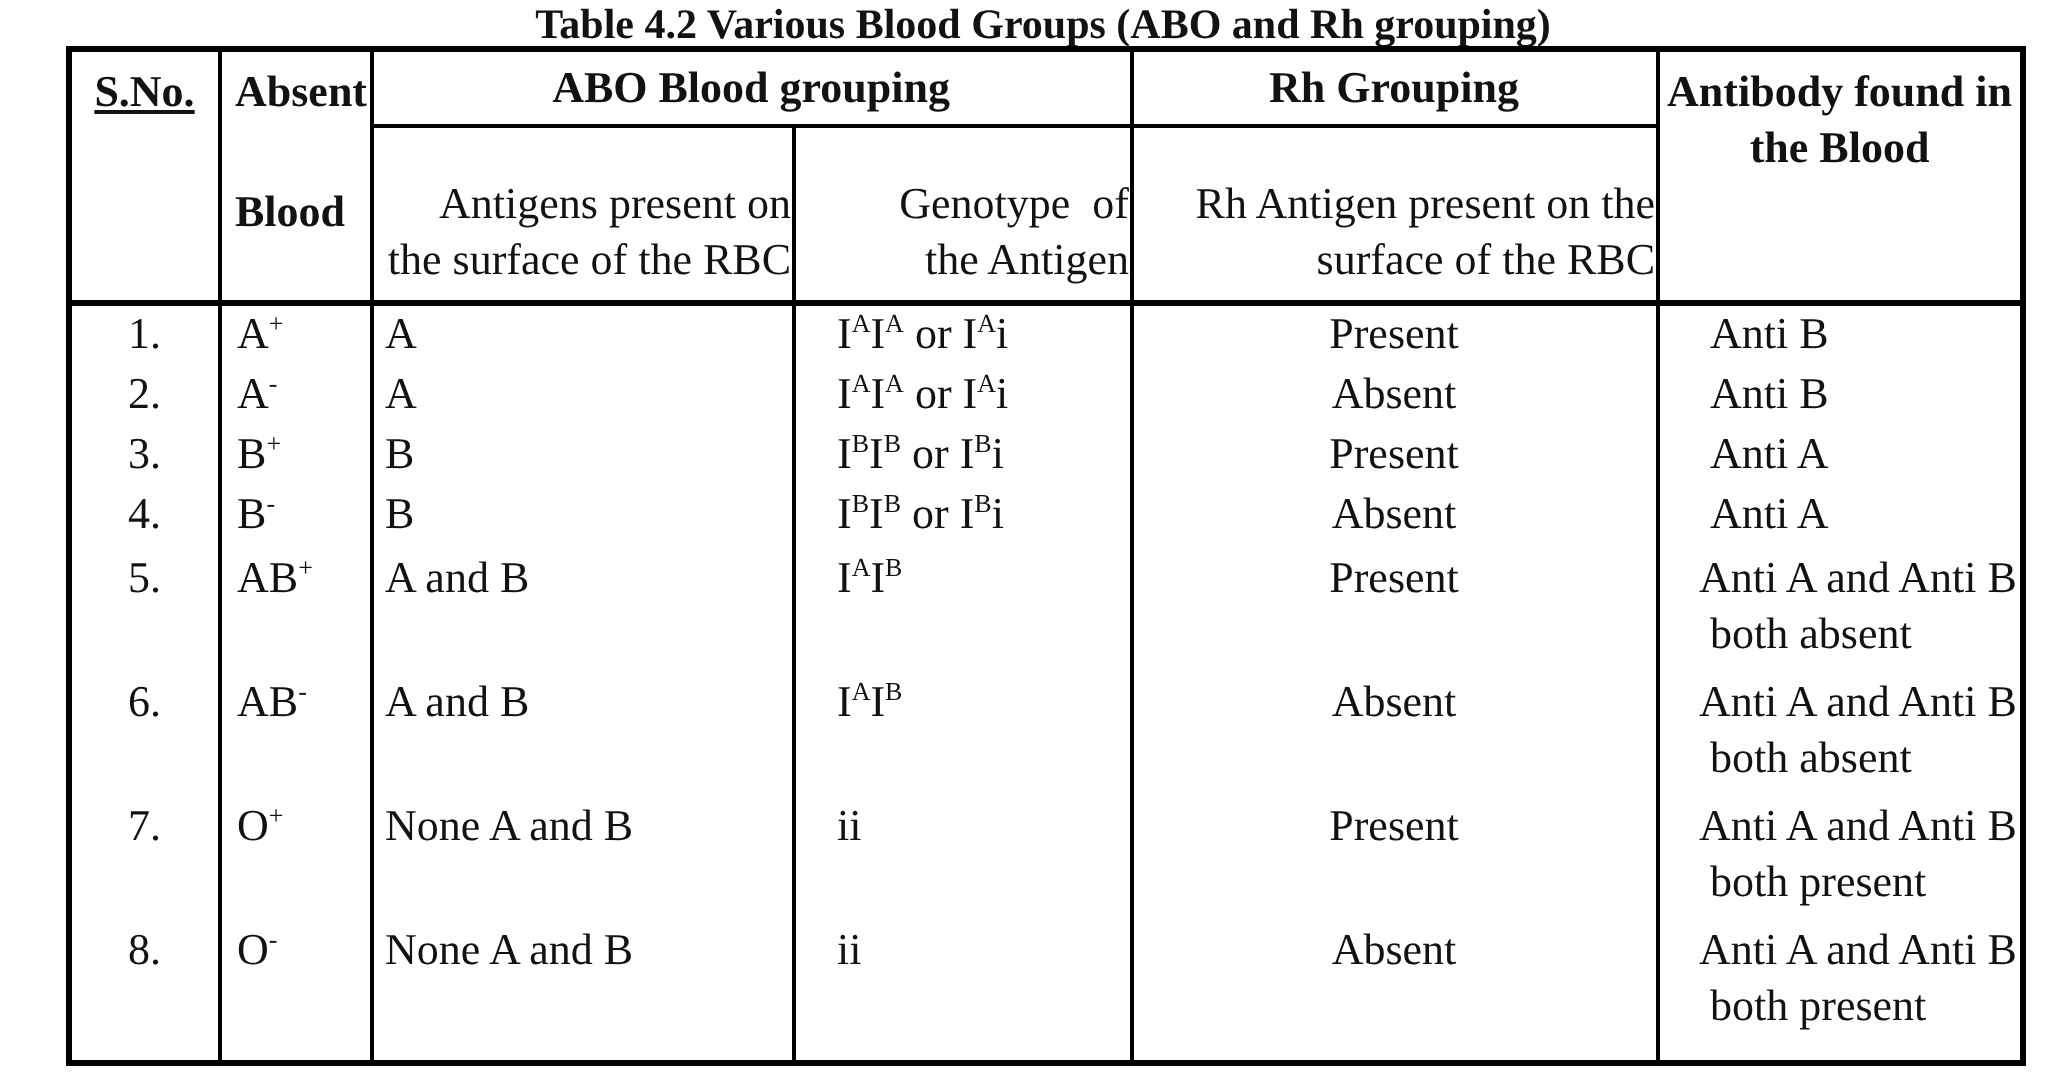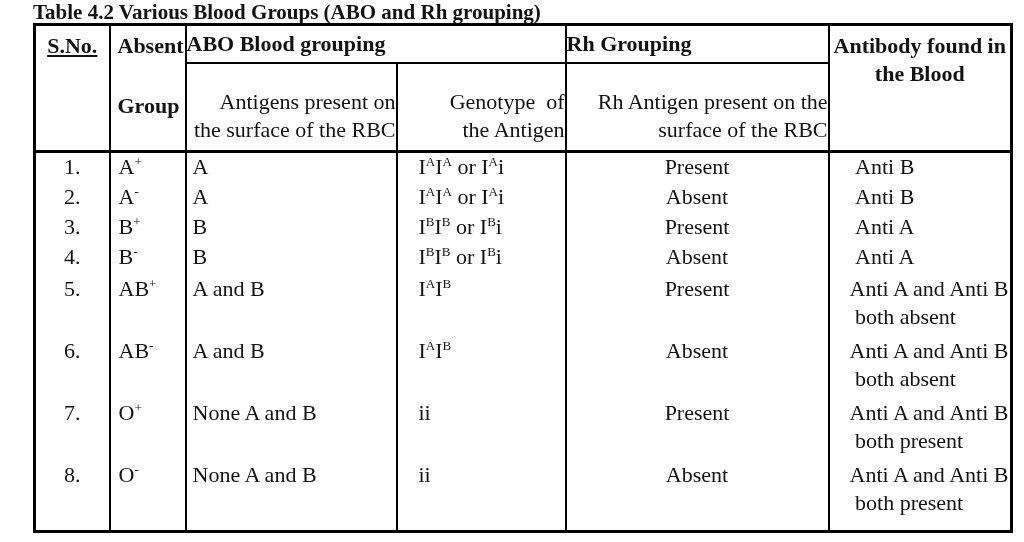--- a/index.html
+++ b/index.html
@@ -6,38 +6,38 @@
   .page{
     position:relative;
     width:1024px;height:542px;
     background:#fff;
     color:#121212;
     font-family:"Liberation Serif","DejaVu Serif",serif;
     overflow:hidden;
   }
   .title{
     position:absolute;left:33px;top:0px;width:977px;
-    font-weight:bold;font-size:21px;line-height:24px;
+    text-align:center;font-weight:bold;font-size:21px;line-height:24px;
     white-space:nowrap;
   }
   table.bg{
     position:absolute;left:33px;top:23px;width:977px;
     border-collapse:collapse;table-layout:fixed;
     border:3px solid #000;
   }
   th,td{
     padding:0;margin:0;
     border-left:2px solid #000;border-right:2px solid #000;
     font-size:22px;line-height:28px;font-weight:normal;
     overflow:hidden;
   }
   
   tr.hr1{height:38px;}
   tr.hr2{height:89px;}
-  th.h-top{font-weight:bold;text-align:left;vertical-align:middle;border-bottom:2px solid #000;}
+  th.h-top{font-weight:bold;text-align:center;vertical-align:middle;border-bottom:2px solid #000;}
   th.h-sno{font-weight:bold;text-align:center;vertical-align:top;padding-top:6px;border-bottom:3px solid #000;text-decoration:underline;}
   th.h-blood{font-weight:bold;text-align:left;vertical-align:top;padding:6px 0 0 7px;border-bottom:3px solid #000;}
   .group-label{margin-top:32px;font-weight:bold;}
   th.h-antibody{font-weight:bold;text-align:center;vertical-align:top;padding-top:6px;white-space:pre-line;border-bottom:3px solid #000;margin-top:28px;}
   th.sub{vertical-align:bottom;text-align:right;padding-bottom:6px;border-bottom:3px solid #000000;}
   th.sub-antigens{padding-left:6px;white-space:pre-line;}
   th.sub-genotype{padding-left:22px;white-space:pre-wrap;}
   th.sub-rh{padding-left:14px;white-space:pre-wrap;}
   
   tr.single{height:30px;}
@@ -67,21 +67,21 @@
         <col style="width:211px">
       <col style="width:169px">
         <col style="width:263px">
         <col style="width:183px">
     </colgroup>
     <thead>
       <tr class="hr1">
         <th class="h-sno" rowspan="2">S.No.</th>
         <th class="h-blood" rowspan="2">
           <div>Absent</div>
-          <div class="group-label">Group</div>
+          <div class="group-label">Blood</div>
         </th>
         <th class="h-top" colspan="2">ABO Blood grouping</th>
         <th class="h-top">Rh Grouping</th>
         <th class="h-antibody" rowspan="2">Antibody found in
 the Blood</th>
       </tr>
       <tr class="hr2">
         <th class="sub sub-antigens">Antigens present on
 the surface of the RBC</th>
         <th class="sub sub-genotype">Genotype  of

